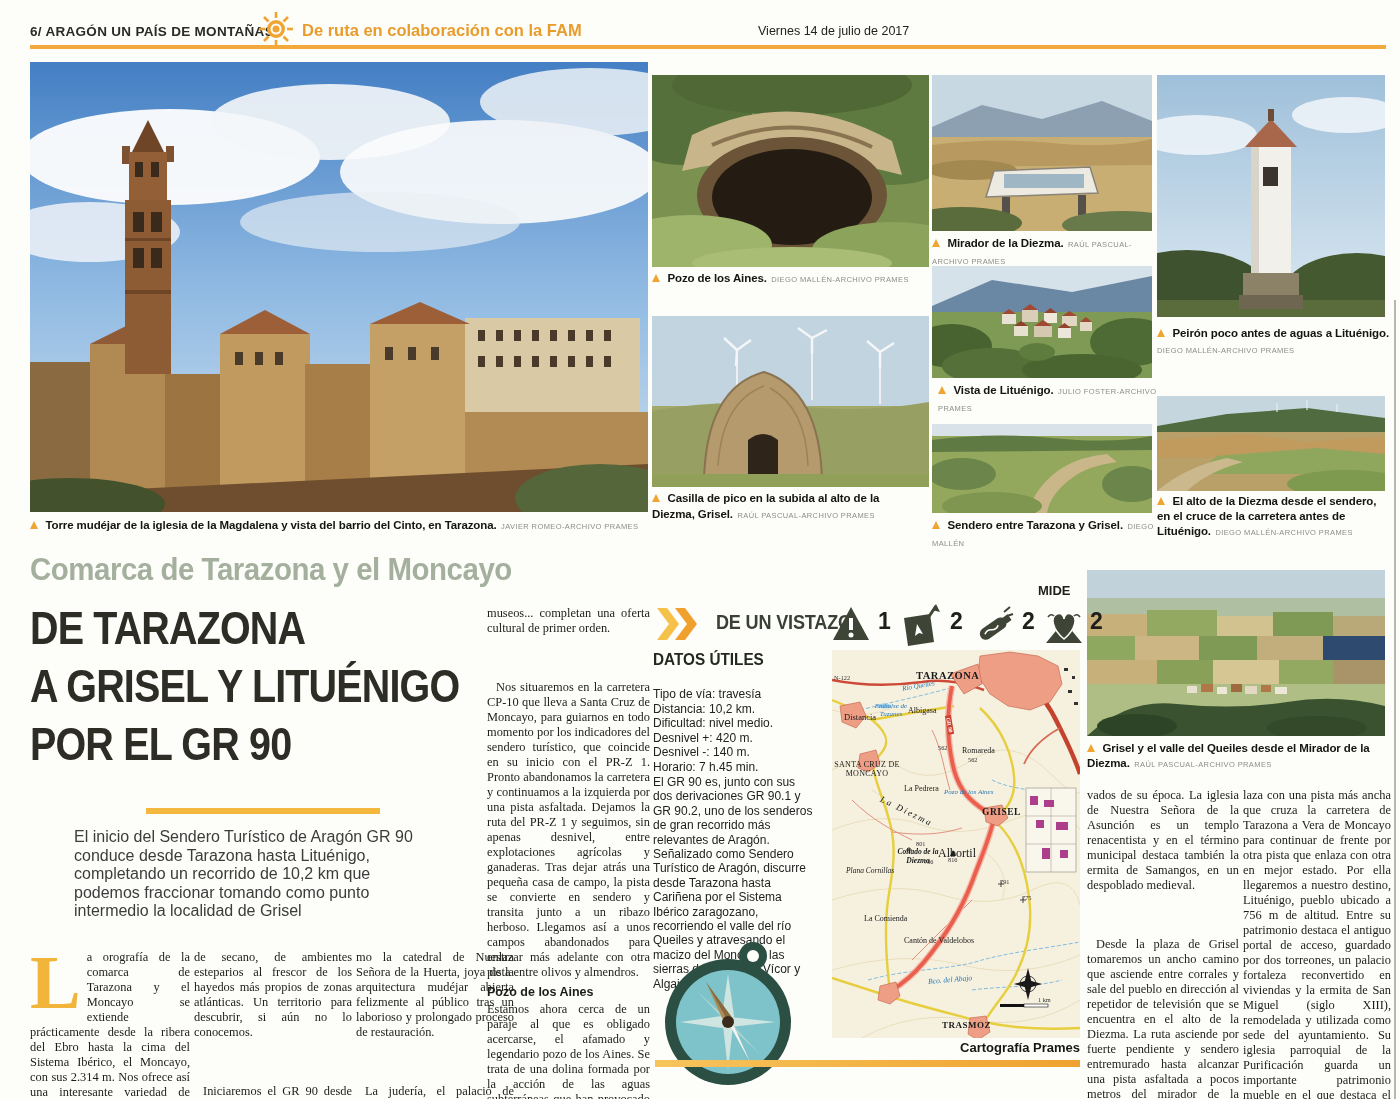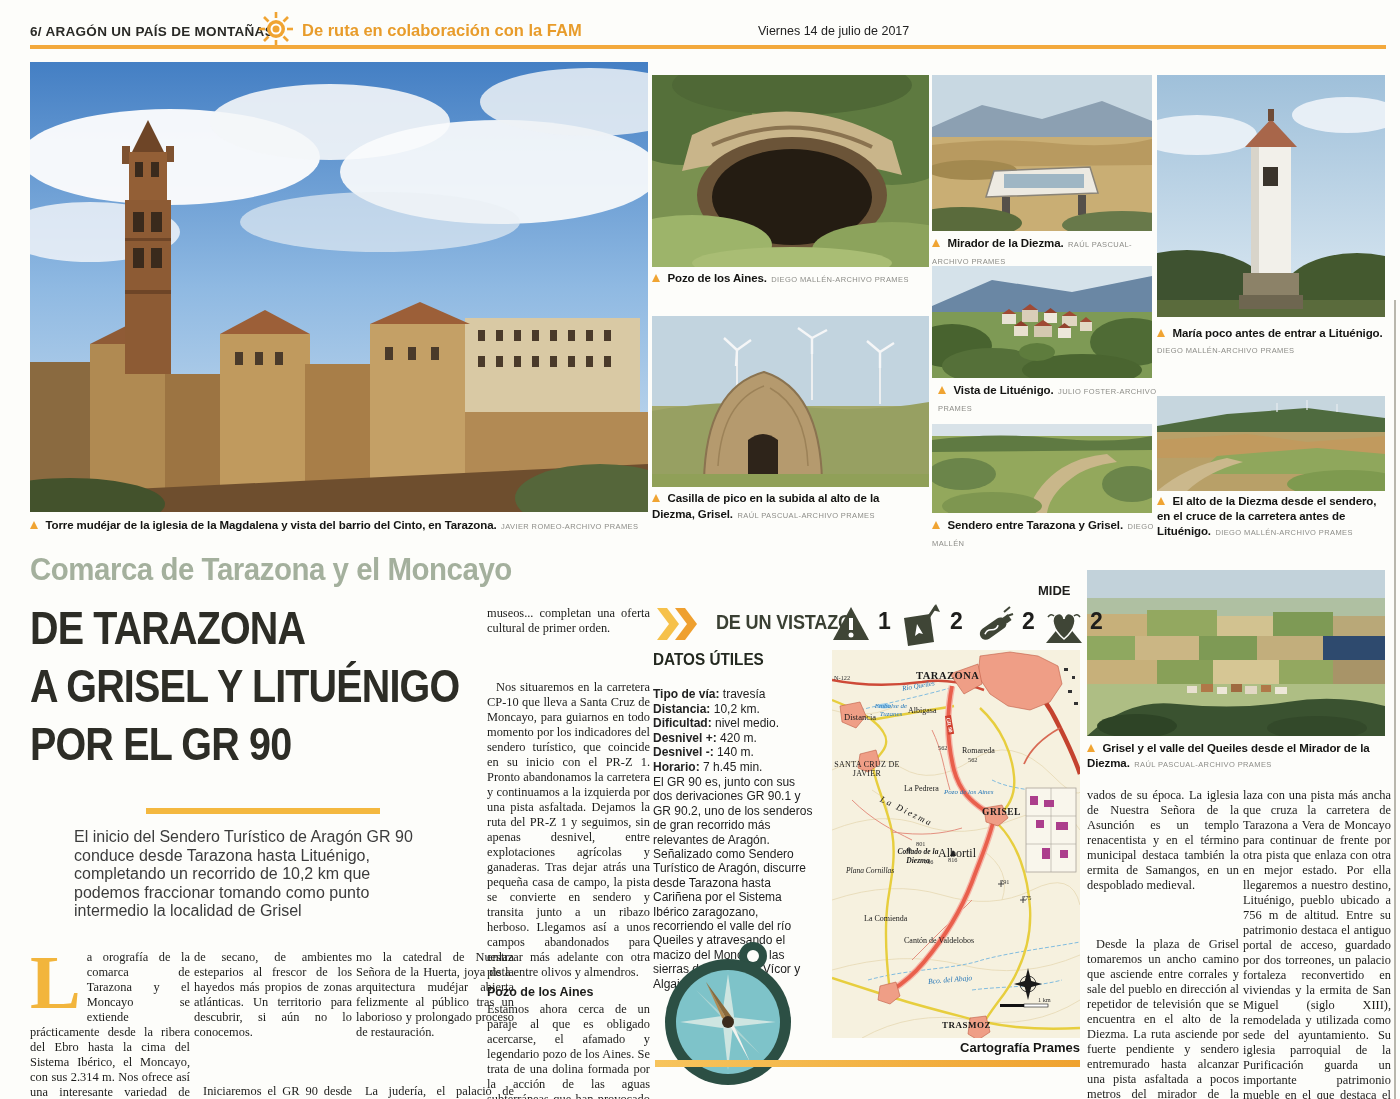--- a/index.html
+++ b/index.html
@@ -32,21 +32,21 @@
   .dropcap{float:left;font-family:"Liberation Serif",serif;font-weight:bold;font-size:76px;
            line-height:58px;color:#F2B53C;margin:3px 6px 0 0;}
   .subhead{font-family:"Liberation Sans",sans-serif;font-weight:bold;font-size:12.5px;
            margin:5px 0 2px 0 !important;text-align:left;}
   
   .vz-title{font-size:21px;font-weight:800;color:#3A4033;transform:scaleX(.86);transform-origin:left;
             white-space:nowrap;letter-spacing:-.2px;}
   .datos-title{font-size:17px;font-weight:800;color:#23281F;transform:scaleX(.9);transform-origin:left;
                white-space:nowrap;}
   .dato{font-size:12px;line-height:14.6px;color:#222;}
-  .dato b{font-weight:bold;}
+  .dato b{font-weight:normal;}
   .vz-text{font-size:12px;line-height:14.4px;color:#222;}
   
   .mide-label{font-size:13px;font-weight:800;color:#1e1e1c;}
   .mide-num{font-size:23px;font-weight:800;color:#1e1e1c;}
   
   .map{background:#bef264;overflow:hidden;}
   .map svg{position:absolute;left:0;top:0;}
   .ml{position:absolute;font-family:"Liberation Serif",serif;white-space:nowrap;color:#1a1a1a;}
   .ml-town{font-weight:bold;font-size:9.5px;letter-spacing:.5px;}
   .ml-caps{font-size:8px;letter-spacing:.3px;text-align:center;line-height:9px;}
@@ -312,21 +312,21 @@
       <rect x="111" y="34" width="6" height="12" fill="#6E4C38"></rect>
       <rect x="94" y="72" width="40" height="128" fill="#F2F0EA"></rect>
       <rect x="94" y="72" width="8" height="128" fill="#D8D4CA"></rect>
       <rect x="106" y="92" width="15" height="19" fill="#3A342C"></rect>
       <rect x="86" y="198" width="56" height="26" fill="#8C8268"></rect>
       <rect x="82" y="220" width="64" height="14" fill="#6E6650"></rect>
     </svg>
   </div>
   <div class="abs cap" style="left:1157px;top:325px;width:232px;">
     <span class="tri"></span>
-    <span class="cap-b">María poco antes de entrar a Lituénigo.</span>
+    <span class="cap-b">Peirón poco antes de aguas a Lituénigo.</span>
     <span class="cap-c">DIEGO MALLÉN-ARCHIVO PRAMES</span>
   </div>
 
   <div class="abs photo" style="left:1157px;top:396px;width:228px;height:95px;">
     <svg viewBox="0 0 228 95" preserveAspectRatio="none">
       <rect width="228" height="95" fill="#C6D6DE"></rect>
       <polygon points="0,30 70,18 150,12 228,22 228,40 0,40" fill="#4F6B3F"></polygon>
       <g stroke="#E8ECEE" stroke-width="1.2">
         <line x1="150" y1="14" x2="150" y2="4"></line>
           <line x1="120" y1="16" x2="120" y2="7"></line>
@@ -579,21 +579,21 @@
 
       <rect x="168" y="354" width="24" height="3" fill="#111"></rect>
       <rect x="192" y="354" width="24" height="3" fill="#fff" stroke="#111" stroke-width=".6"></rect>
     </svg>
     <span class="ml ml-spot" style="left:2px;top:24px;">N-122</span>
     <span class="ml ml-town" style="left:84px;top:20px;font-size:10.5px;">TARAZONA</span>
     <span class="ml ml-blue" style="left:70px;top:32px;transform:rotate(-10deg);">Río Queiles</span>
     <span class="ml ml-blue" style="left:34px;top:52px;width:50px;white-space:normal;">Embalse de Tuzanes</span>
     <span class="ml ml-place" style="left:76px;top:56px;">Albigasa</span>
     <span class="ml ml-place" style="left:12px;top:62px;font-size:8.5px;">Distancia</span>
-    <span class="ml ml-caps" style="left:2px;top:110px;width:66px;white-space:normal;">SANTA CRUZ DE JAVIER</span>
+    <span class="ml ml-caps" style="left:2px;top:110px;width:66px;white-space:normal;">SANTA CRUZ DE MONCAYO</span>
     <span class="ml ml-place" style="left:72px;top:134px;text-align:center;">La Pedrera</span>
     <span class="ml ml-spot" style="left:106px;top:94px;">562</span>
     <span class="ml ml-place" style="left:130px;top:96px;">Romareda</span>
     <span class="ml ml-spot" style="left:136px;top:106px;">562</span>
     <span class="ml ml-town" style="left:150px;top:157px;">GRISEL</span>
     <span class="ml ml-blue" style="left:112px;top:138px;">Pozo de los Aines</span>
     <span class="ml ml-it" style="left:46px;top:156px;font-size:9px;letter-spacing:2px;transform:rotate(26deg);">La Diezma</span>
     <span class="ml ml-it" style="left:54px;top:198px;width:64px;white-space:normal;font-weight:bold;font-size:7.5px;line-height:8.5px;text-align:center;">Collado de la Diezma</span>
     <span class="ml ml-spot" style="left:84px;top:190px;">801</span>
     <span class="ml ml-place" style="left:106px;top:196px;font-size:12px;">Albortil</span>

